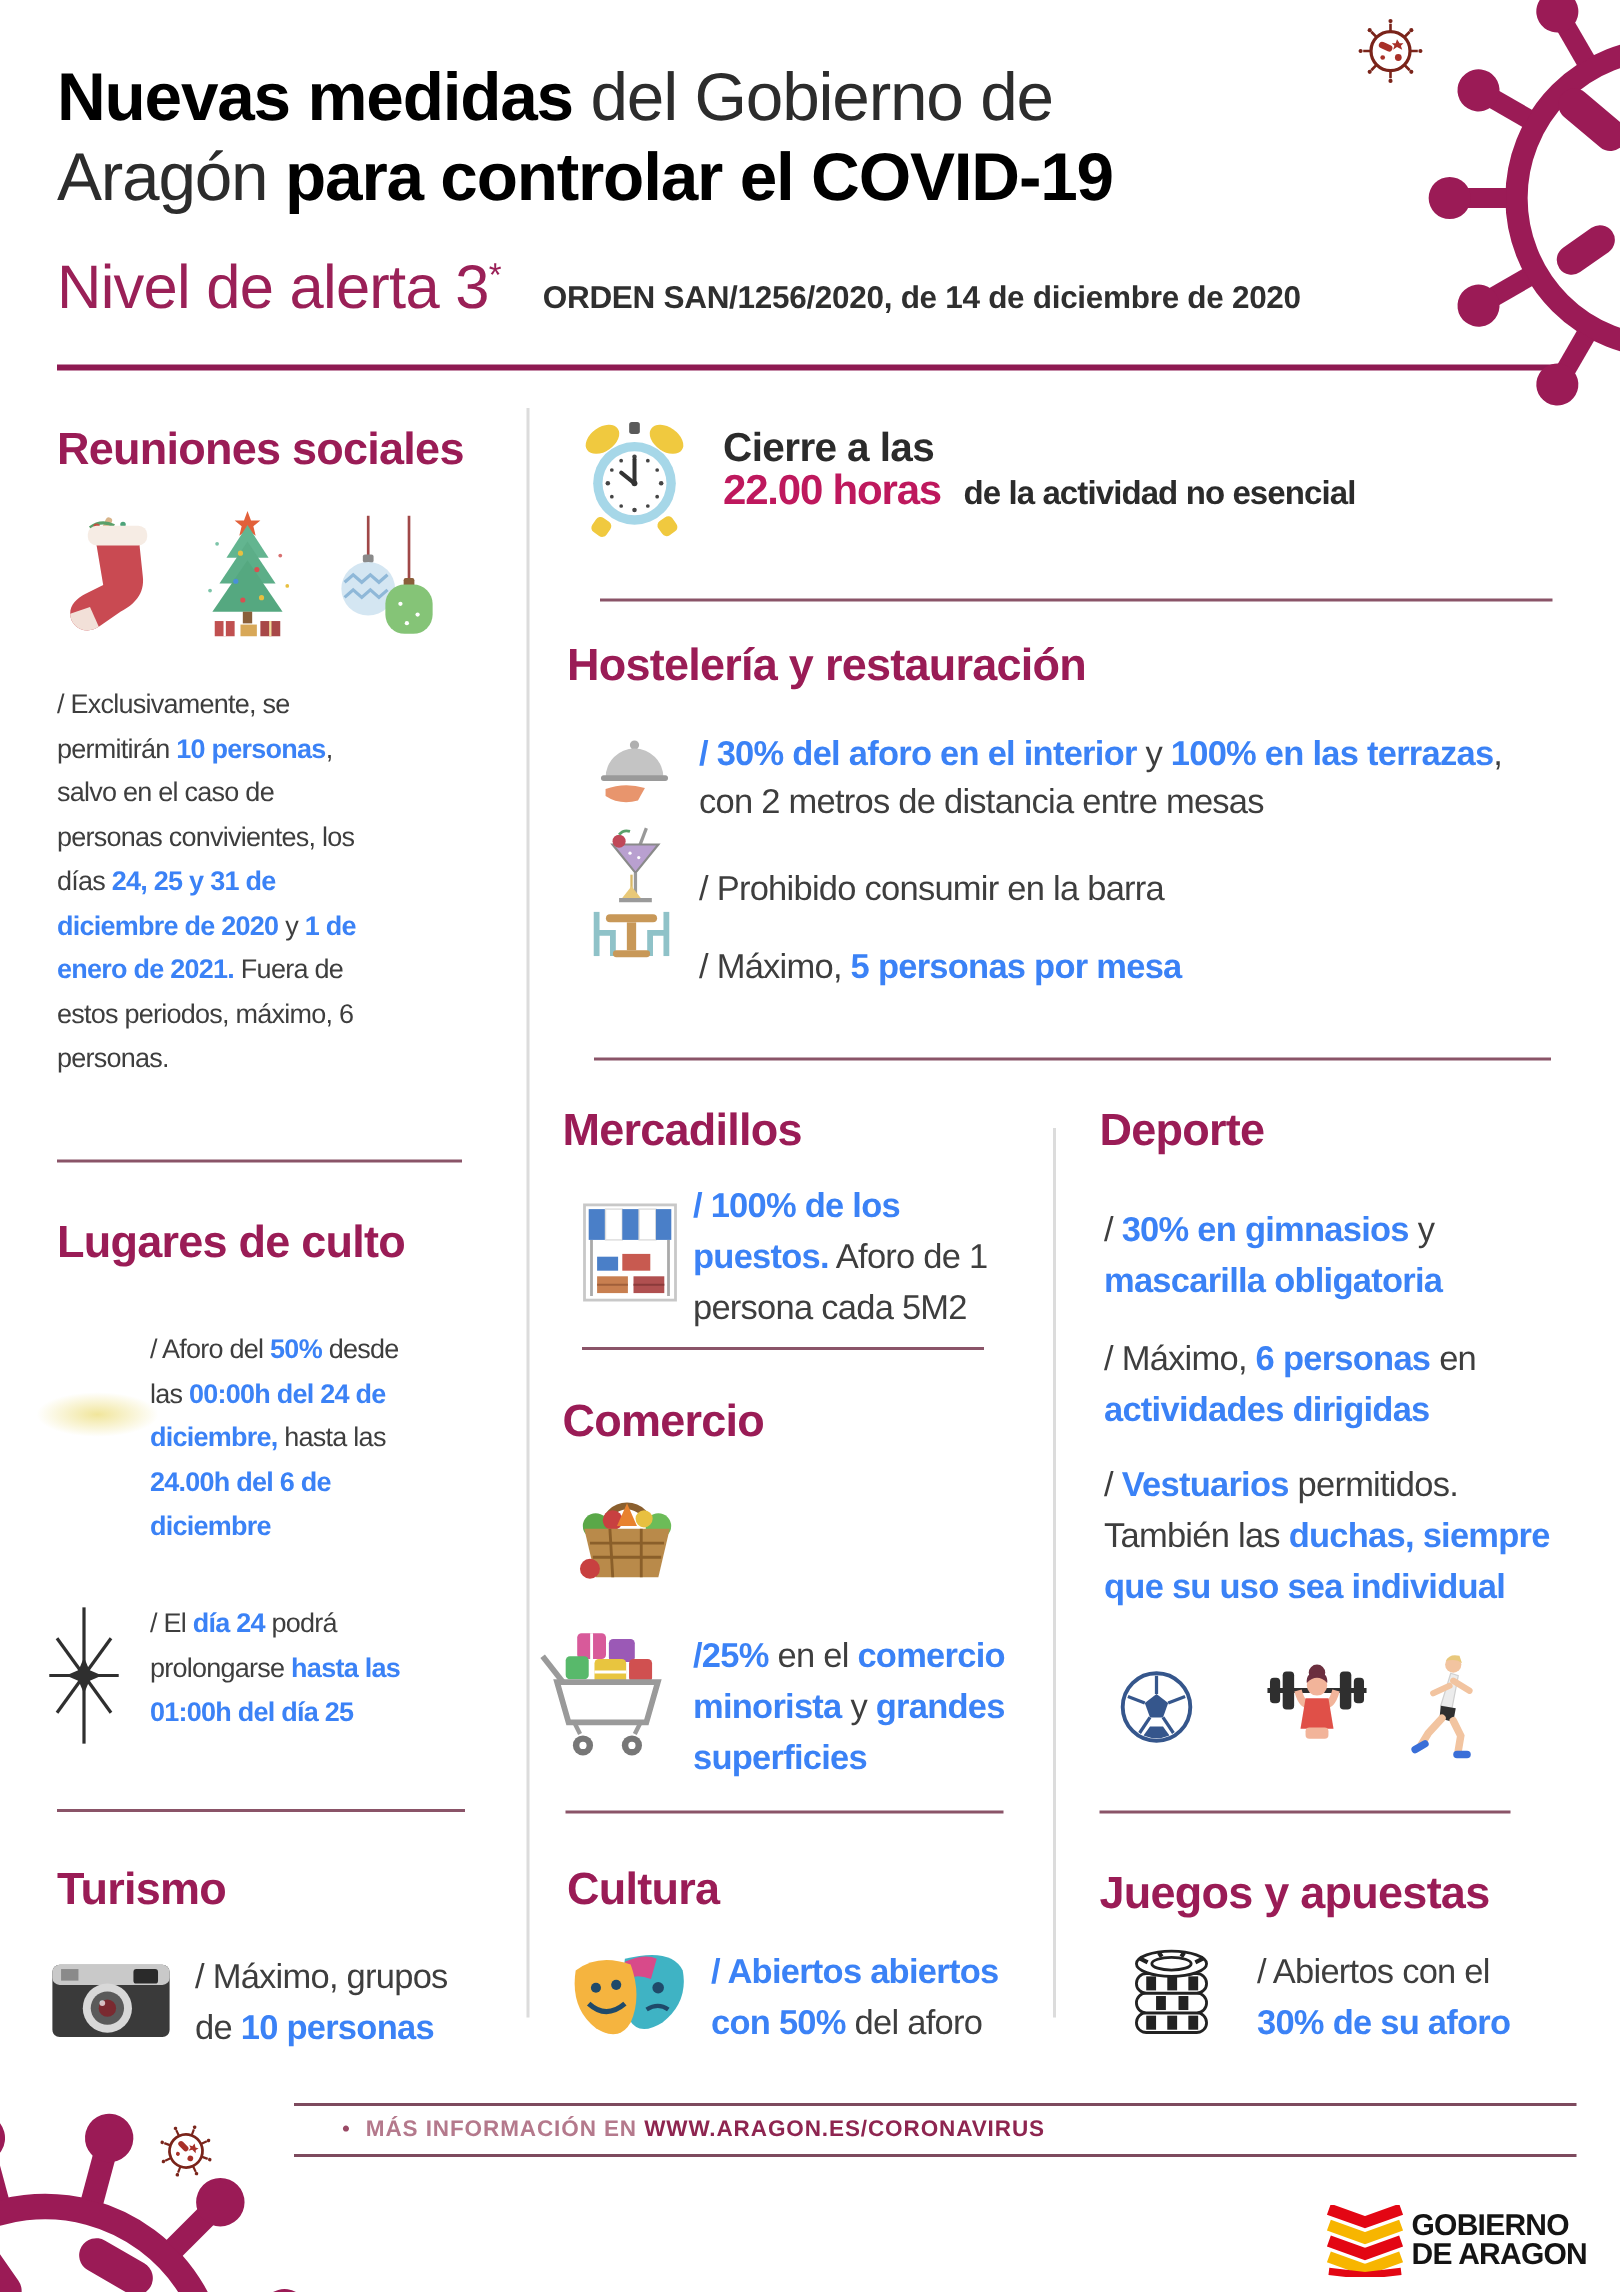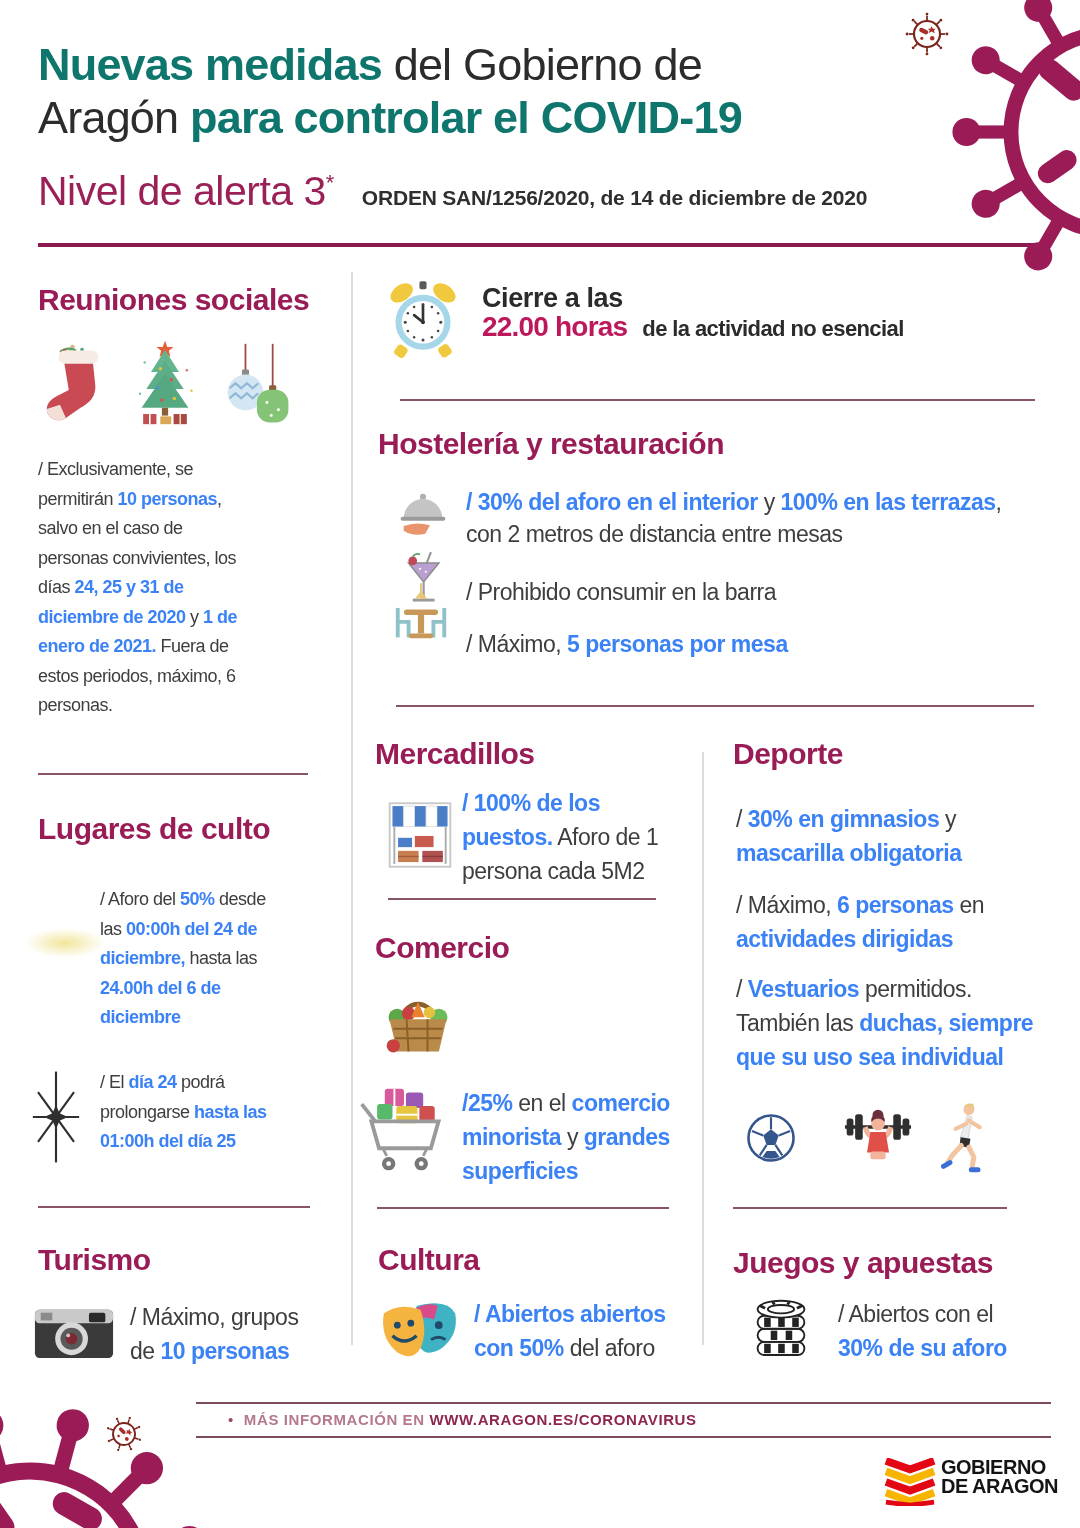--- a/index.html
+++ b/index.html
@@ -1,41 +1,41 @@
 <!DOCTYPE html>
 <html><head>
 <meta charset="utf-8">
 <style>
   html,body{margin:0;padding:0;background:#fff;}
   .page{position:relative;width:1080px;height:1528px;overflow:hidden;background:#fff;
         font-family:"Liberation Sans", sans-serif;color:#3e3e3e;}
   .abs{position:absolute;}
   .title{font-size:45px;line-height:53px;font-weight:400;color:#2c2c2c;letter-spacing:-0.8px;}
-  .title b{color:#0f766e;font-weight:800;}
+  .title b{color:#000000;font-weight:800;}
   .alert-row{display:flex;align-items:baseline;}
   .alert{font-size:41px;color:#9a2057;letter-spacing:-0.5px;}
   .alert sup{font-size:22px;}
   .orden{font-size:21px;font-weight:700;color:#2f2f2f;margin-left:28px;letter-spacing:-0.2px;}
   .sec-h{position:absolute;font-size:30px;font-weight:800;color:#9a1c56;letter-spacing:-0.5px;white-space:nowrap;}
   .bt{position:absolute;font-size:18px;line-height:29.5px;letter-spacing:-0.5px;color:#3e3e3e;}
   .bt2{position:absolute;font-size:23px;line-height:34px;letter-spacing:-0.5px;color:#3e3e3e;}
   .bt b,.bt2 b{font-weight:800;color:#3b82f6;}
   .hr{position:absolute;height:2px;background:#8a5468;}
   .vr{position:absolute;width:2px;background:#dcdcdc;}
   .close-prefix{position:absolute;font-size:27px;font-weight:800;color:#2b2b2b;letter-spacing:-0.4px;}
   .close-line{position:absolute;white-space:nowrap;}
   .close-time{font-size:28px;font-weight:800;color:#be185d;letter-spacing:-0.8px;}
   .close-suffix{font-size:22px;font-weight:800;color:#2b2b2b;margin-left:15px;letter-spacing:-0.6px;}
   .candle{position:absolute;width:82px;height:30px;border-radius:50%;
           background:radial-gradient(ellipse at center, rgba(240,228,150,0.95) 0%, rgba(240,228,150,0) 70%);}
   .foot-info{position:absolute;font-size:15px;letter-spacing:0.6px;white-space:nowrap;}
   .foot-bullet{color:#9a4a66;margin-right:10px;}
   .foot-prefix{color:#b4798c;font-weight:700;}
   .foot-link{color:#8e2550;font-weight:800;}
-  .logo{position:absolute;display:flex;align-items:flex-start;gap:5px;}
+  .logo{position:absolute;display:flex;align-items:center;gap:5px;margin-top:12px;}
   .logo-text{font-size:20px;line-height:19px;font-weight:800;color:#141414;letter-spacing:-0.5px;}
 </style>
 </head>
 <body>
 
 <div class="page">
 
   <svg width="0" height="0" style="position:absolute">
     <defs>
       <g id="vspike">

